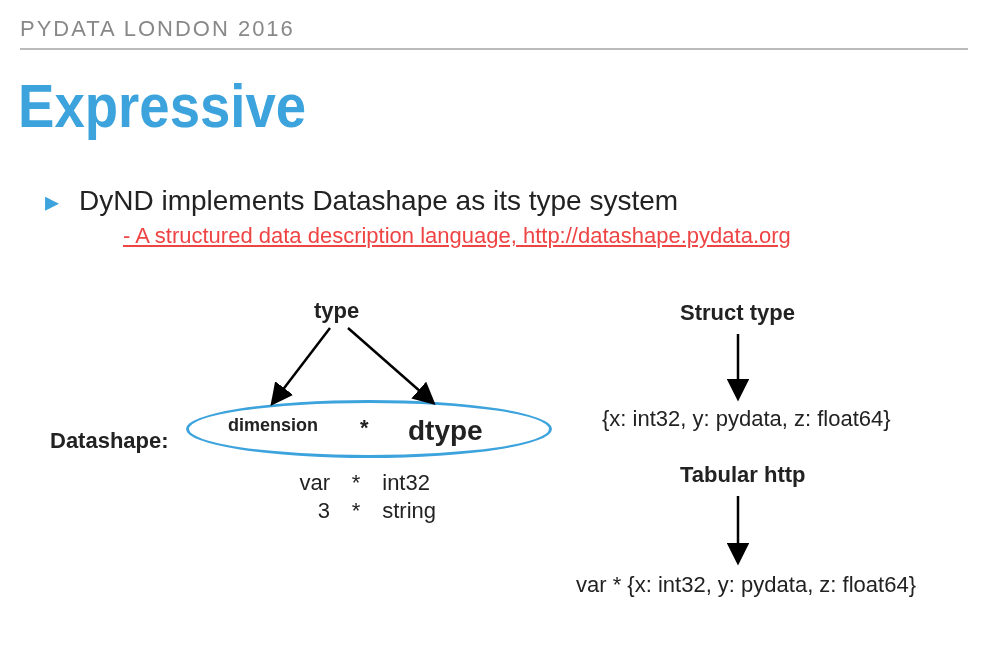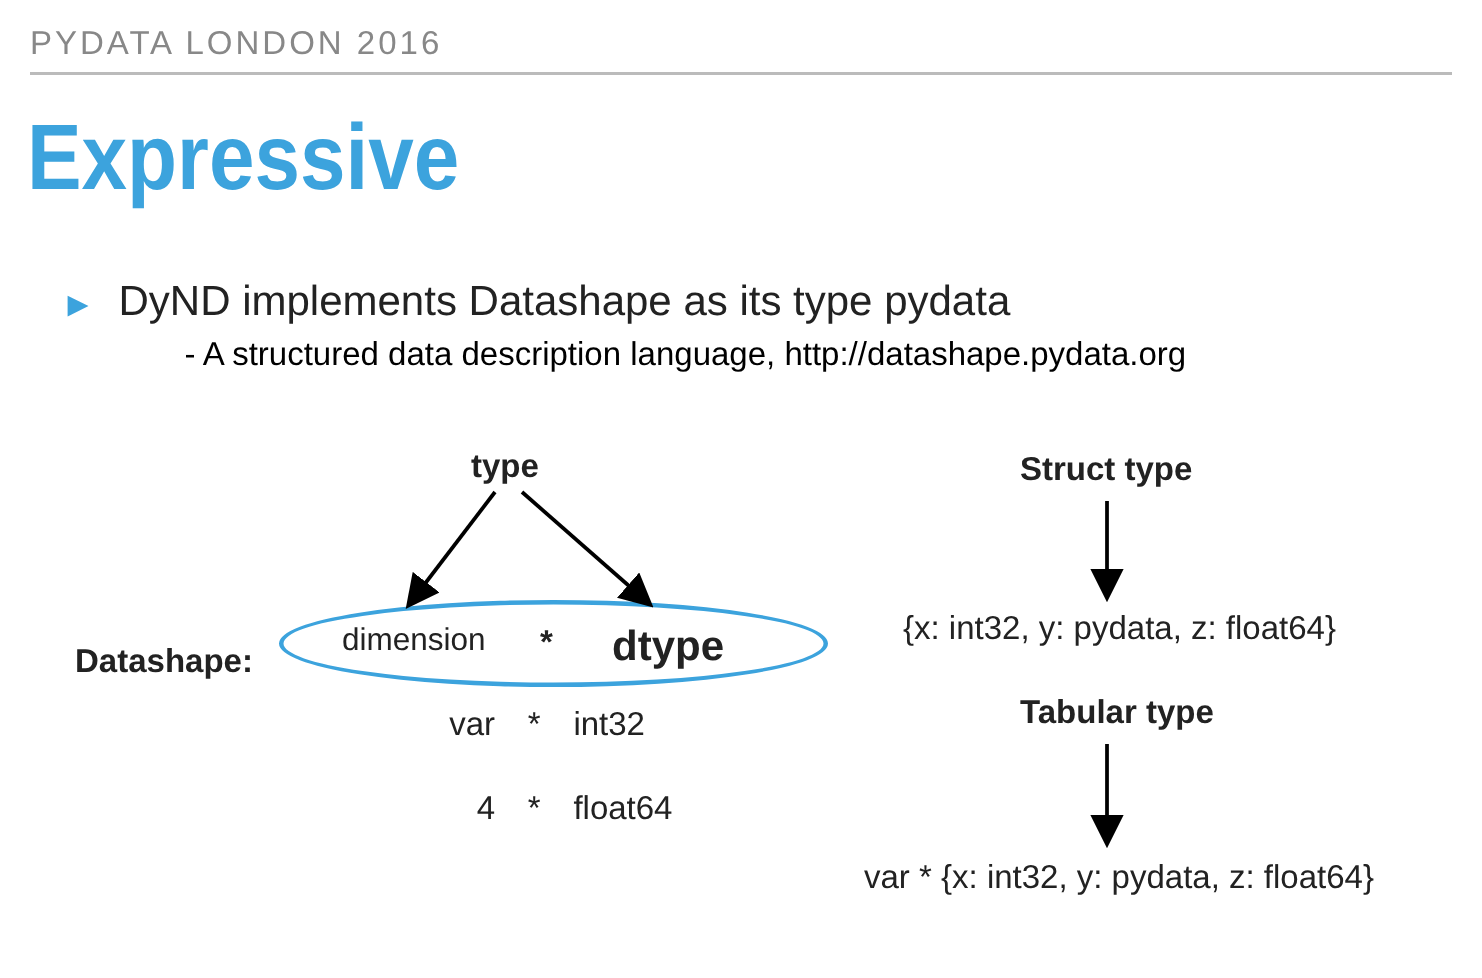--- a/index.html
+++ b/index.html
@@ -64,23 +64,24 @@
   .bullet-marker {
     position: absolute;
     left: 0;
     top: 0;
     color: #3CA3DD;
     font-size: 28px;
     line-height: 34px;
   }
   .sub-line {
     font-size: 22px;
-    color: #000000;
+    color: #ef4444;
     padding-left: 78px;
     margin-top: 6px;
+    text-decoration: underline;
   }
 
   
   .type-label {
     position: absolute;
     top: 298px;
     left: 314px;
     font-size: 22px;
     font-weight: 700;
   }
@@ -94,21 +95,21 @@
   }
   .ellipse {
     position: absolute;
     top: 400px;
     left: 186px;
     width: 360px;
     height: 52px;
     border: 3px solid #3CA3DD;
     border-radius: 50%;
   }
-  .dim-label  { position: absolute; top: 415px; left: 228px; font-size: 21px; font-weight: 400; }
+  .dim-label  { position: absolute; top: 415px; left: 228px; font-size: 18px; font-weight: 700; }
   .star-label { position: absolute; top: 415px; left: 360px; font-size: 22px; font-weight: 700; }
   .dtype-label{ position: absolute; top: 415px; left: 408px; font-size: 28px; font-weight: 700; }
 
   .row { position: absolute; font-size: 22px; }
   .row .c1 { display:inline-block; width: 60px; text-align:right; }
   .row .c2 { display:inline-block; width: 40px; text-align:center; }
   .row .c3 { display:inline-block; }
   .r1 { top: 470px; left: 270px; }
   .r2 { top: 498px; left: 270px; }
   .r3 { top: 526px; left: 270px; }
@@ -133,46 +134,46 @@
 <div class="slide">
 
   <div class="header">PYDATA LONDON 2016</div>
   <div class="header-rule"></div>
 
   <div class="title">Expressive</div>
 
   <div class="bullet-block">
     <div class="bullet-line">
       <span class="bullet-marker">▸</span>
-      <span>DyND implements Datashape as its type pydata</span>
+      <span>DyND implements Datashape as its type system</span>
     </div>
     <div class="sub-line">- A structured data description language, http://datashape.pydata.org</div>
   </div>
 
   <div class="type-label">type</div>
   <div class="datashape-label">Datashape:</div>
   <div class="ellipse"></div>
   <div class="dim-label">dimension</div>
   <div class="star-label">*</div>
   <div class="dtype-label">dtype</div>
 
   <div class="row r1">
     <span class="c1">var</span>
     <span class="c2">*</span>
     <span class="c3">int32</span>
   </div>
-  <div class="row r3">
-    <span class="c1">4</span>
+  <div class="row r2">
+    <span class="c1">3</span>
     <span class="c2">*</span>
-    <span class="c3">float64</span>
+    <span class="c3">string</span>
   </div>
 
   <div class="struct-label">Struct type</div>
   <div class="struct-ex">{x: int32, y: pydata, z: float64}</div>
-  <div class="tabular-label">Tabular type</div>
+  <div class="tabular-label">Tabular http</div>
   <div class="tabular-ex">var * {x: int32, y: pydata, z: float64}</div>
 
   <svg class="overlay">
     <defs>
       <marker id="arrowhead" markerWidth="9" markerHeight="9" refX="6" refY="4.5" orient="auto">
         <polygon points="0 0, 9 4.5, 0 9" fill="#000"></polygon>
       </marker>
     </defs>
 
     <line x1="330" y1="328" x2="275" y2="400" stroke="#000" stroke-width="2.5" marker-end="url(#arrowhead)"></line>

